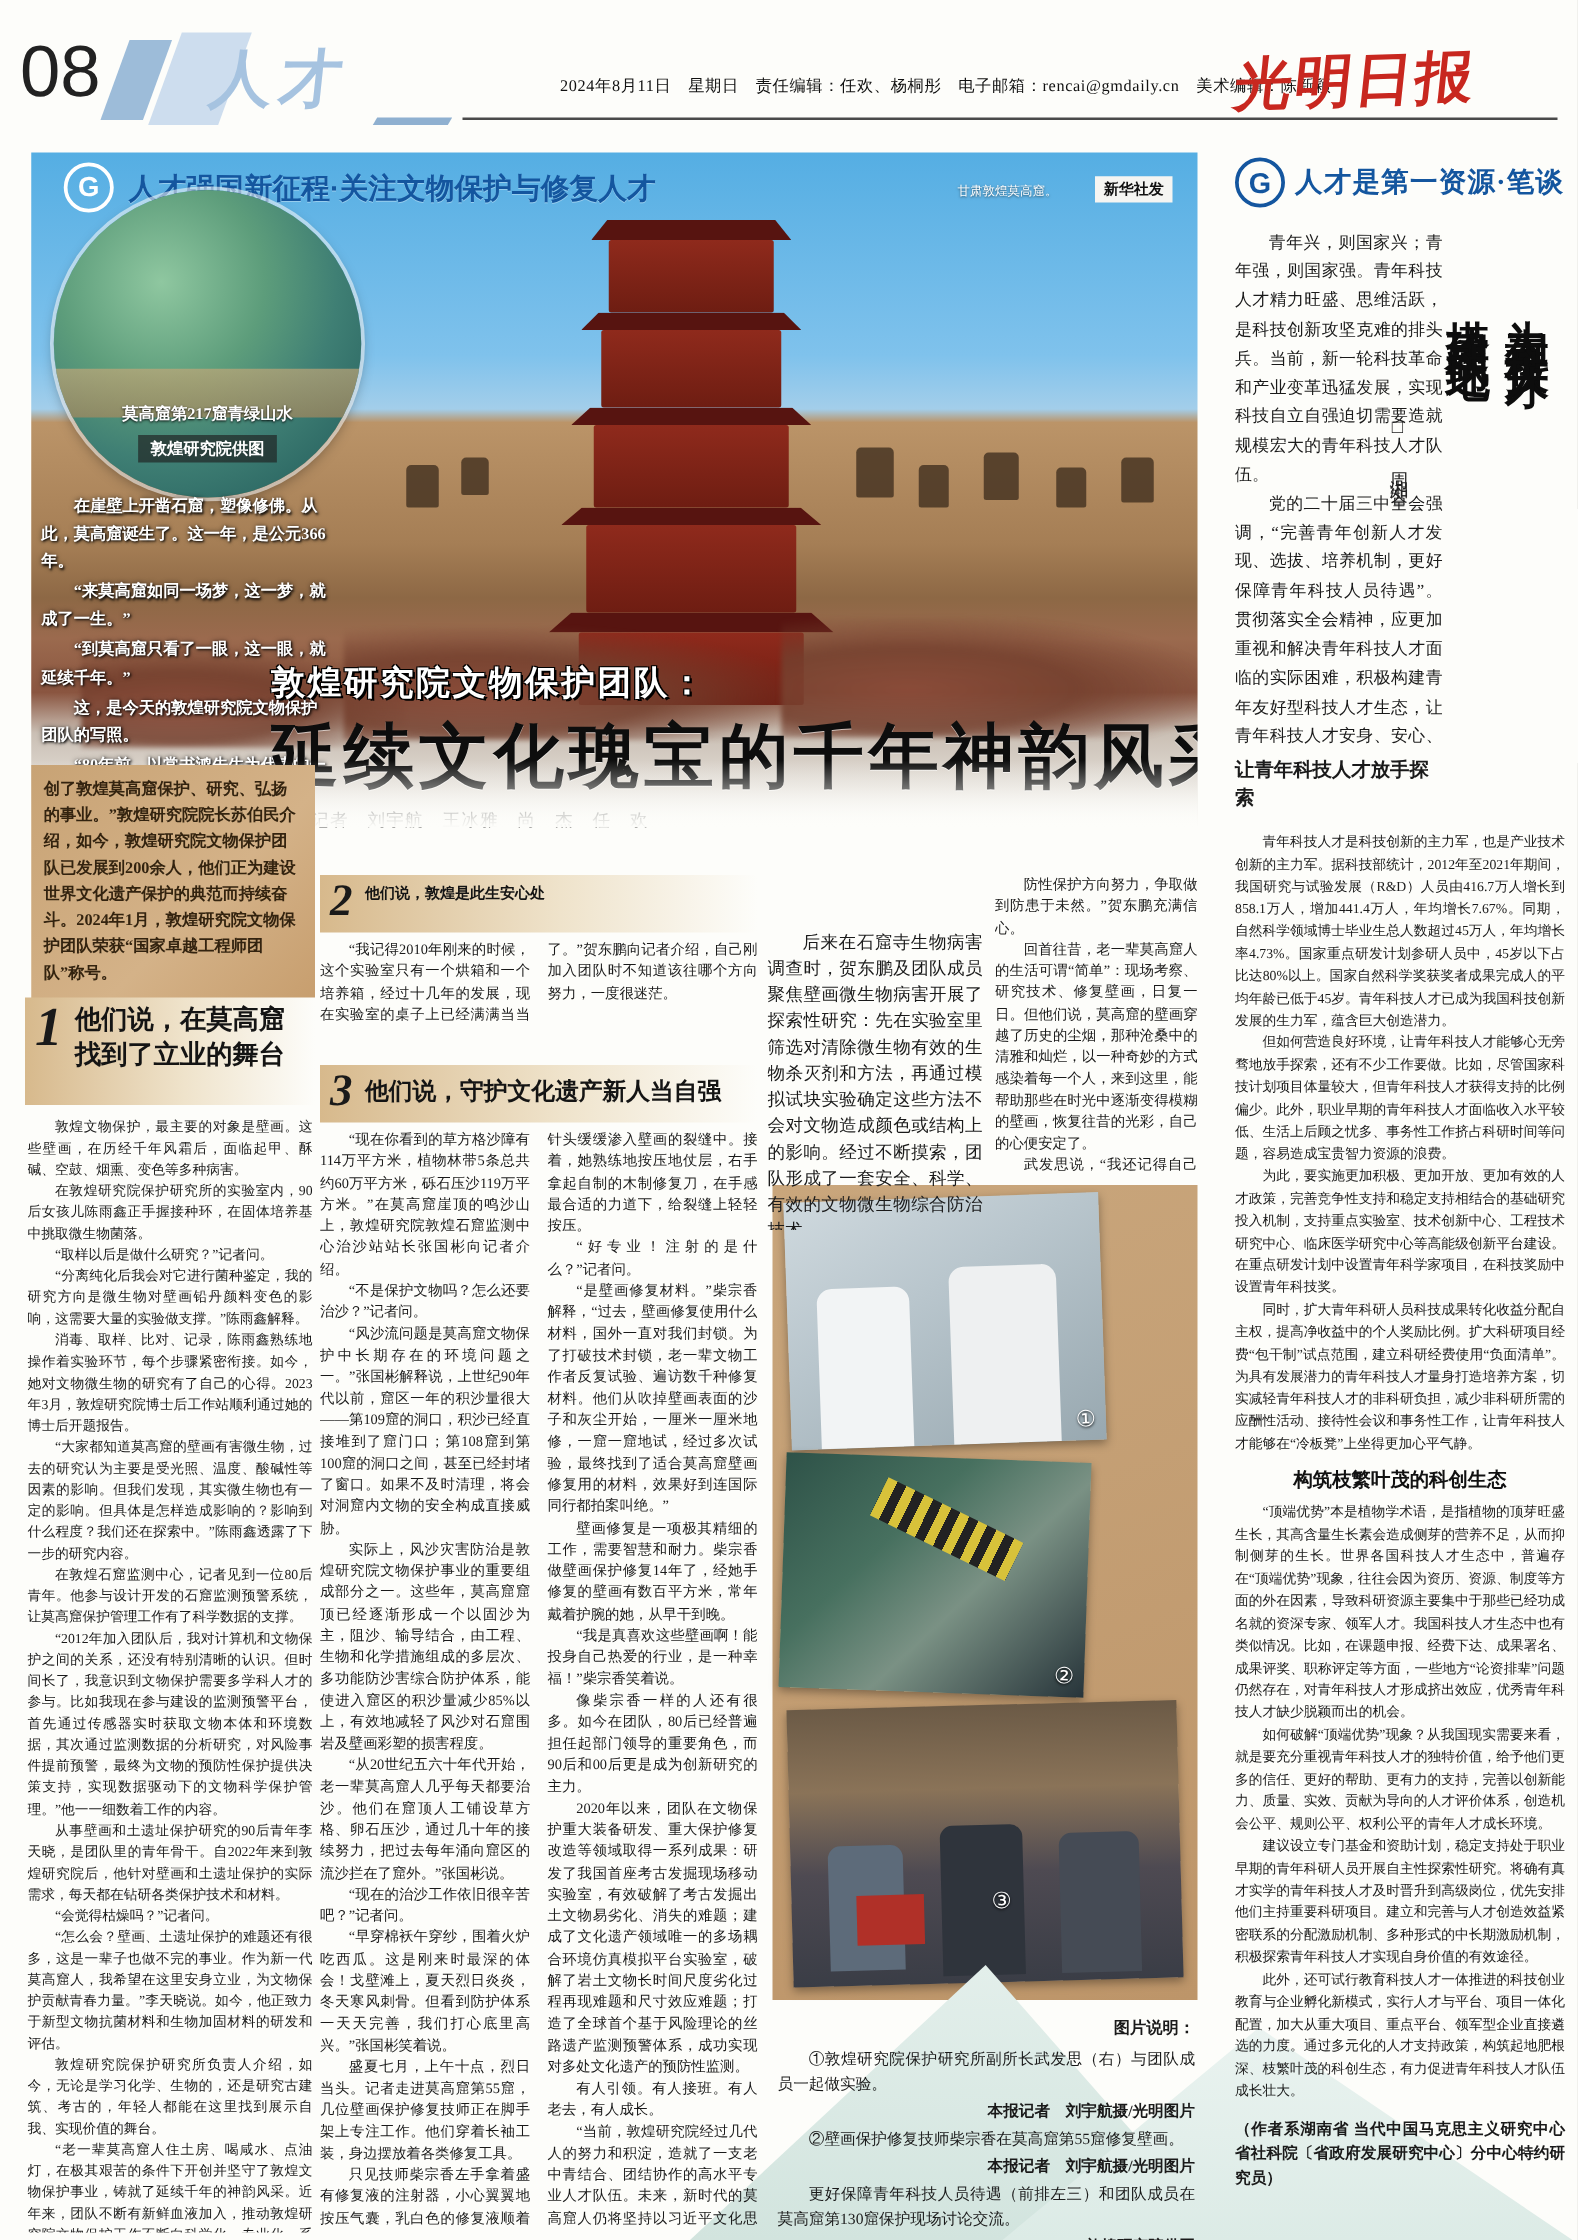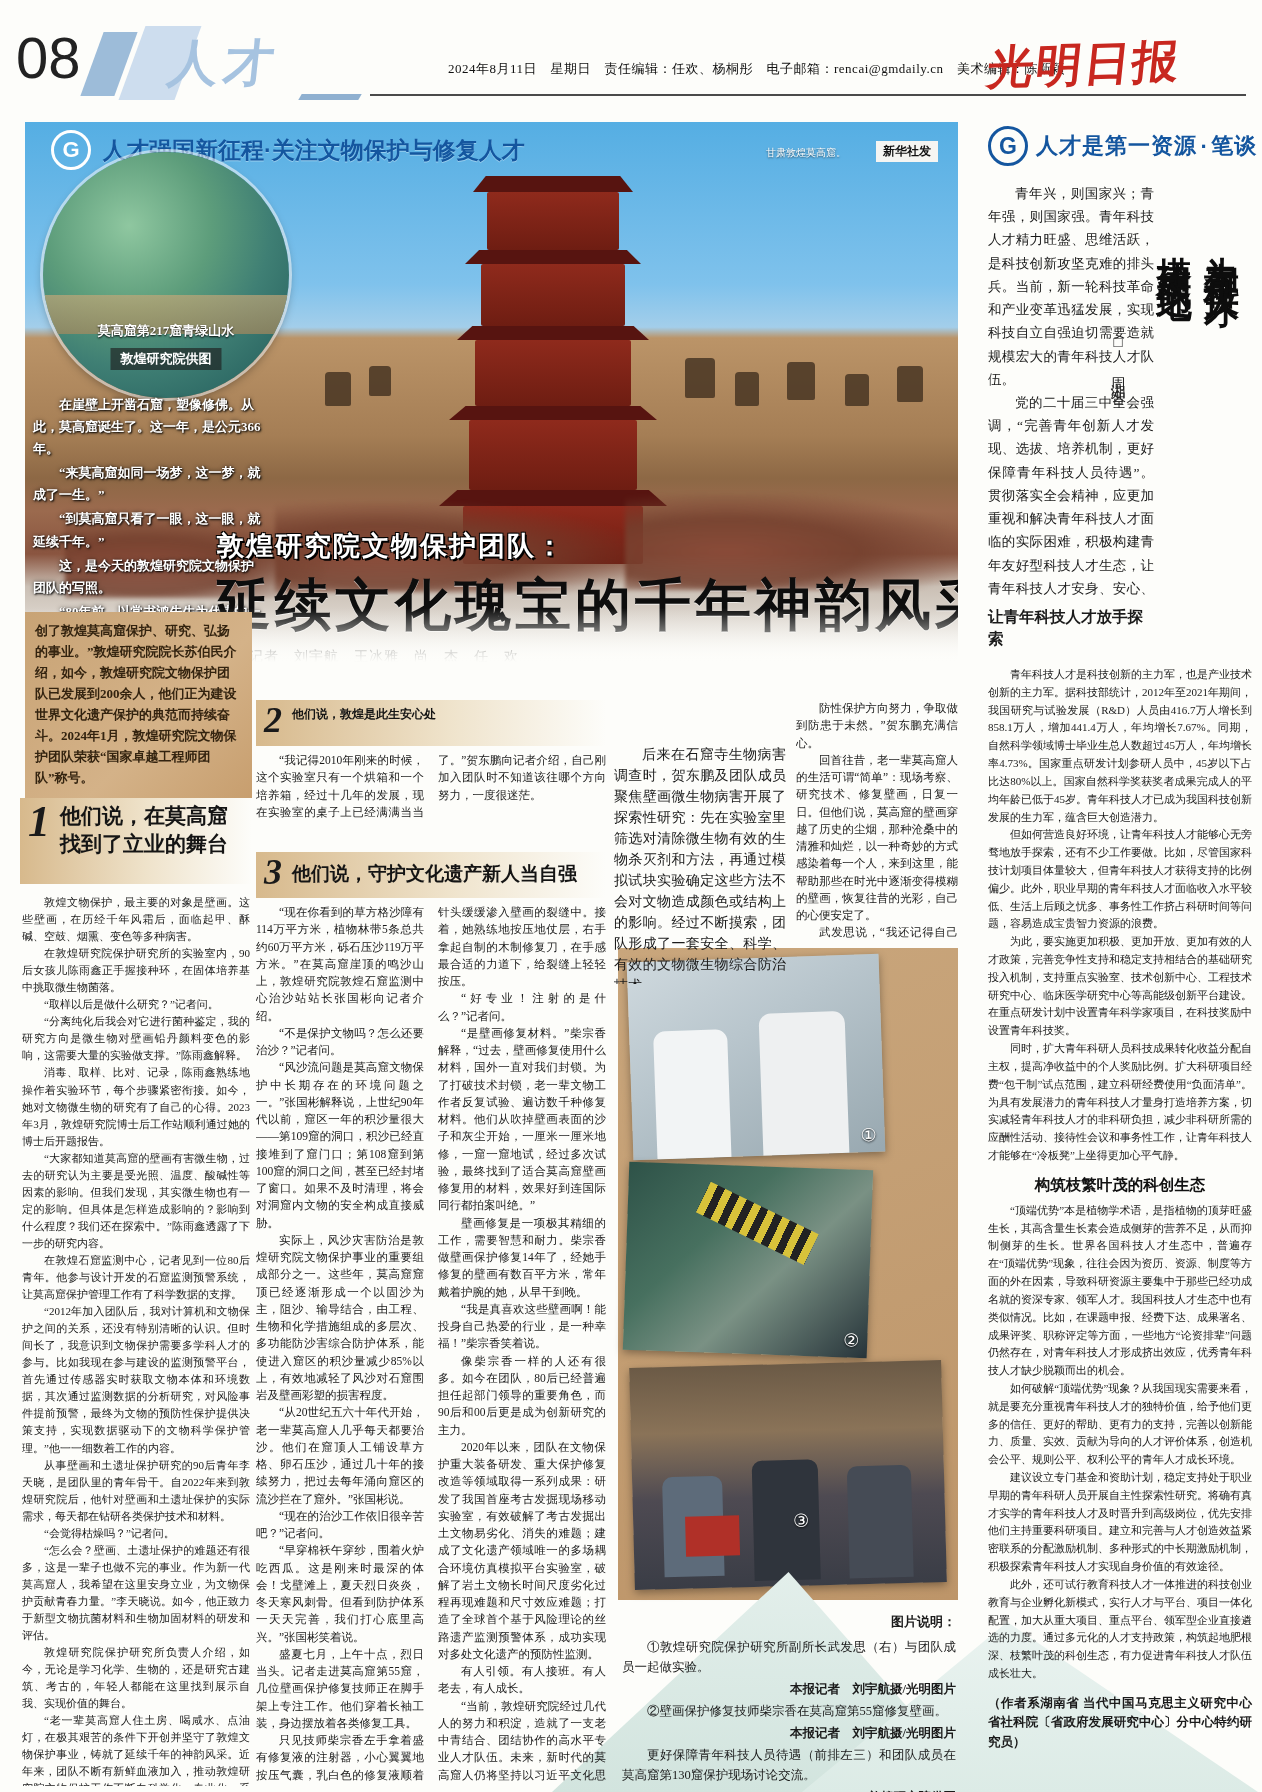--- a/index.html
+++ b/index.html
@@ -65,21 +65,21 @@
   .captions .lead{font-family:"Liberation Sans",sans-serif;font-weight:bold;font-size:13px;margin-bottom:4px;text-align:right;}
   .captions p{margin:0 0 2px 0;text-indent:2em;text-align:justify;}
   .captions .credit{text-align:right;font-weight:bold;text-indent:0;}
   
   .decor{position:absolute;left:552px;top:1520px;width:706px;height:272px;z-index:0;}
   .tri{position:absolute;bottom:0;}
   
   .sb-header{position:absolute;left:988px;top:126px;display:flex;align-items:center;gap:8px;z-index:1;}
   .sb-g{width:34px;height:34px;border:3px solid #14569f;border-radius:50%;color:#14569f;font-family:"Liberation Sans",sans-serif;
      font-weight:bold;font-size:23px;display:flex;align-items:center;justify-content:center;}
-  .sb-title{font-family:Liberation Mono, monospace;font-size:22px;font-weight:bold;color:#14569f;letter-spacing:1px;}
+  .sb-title{font-family:Liberation Serif, serif;font-size:22px;font-weight:bold;color:#14569f;letter-spacing:1px;}
   .kaiti{font-family:"Liberation Serif","DejaVu Serif",serif;}
   .sb-intro{position:absolute;left:988px;top:182px;width:166px;height:420px;overflow:hidden;font-size:13.5px;line-height:1.72;text-align:justify;z-index:1;}
   .sb-intro p{margin:0;text-indent:2em;}
   .sb-vtitle{position:absolute;left:1150px;top:228px;height:330px;writing-mode:vertical-rl;z-index:1;
      font-size:35px;font-weight:900;color:#0d0d0d;line-height:1.35;letter-spacing:6px;}
   .sb-author{position:absolute;left:1108px;top:334px;writing-mode:vertical-rl;font-size:15px;color:#222;letter-spacing:6px;z-index:1;}
   .sb-sub1{position:absolute;left:988px;top:606px;width:166px;font-family:"Liberation Sans",sans-serif;font-weight:bold;font-size:15.5px;line-height:1.4;z-index:1;}
   .sb-body{position:absolute;left:988px;top:666px;width:264px;height:1022px;overflow:hidden;font-size:11px;line-height:1.62;text-align:justify;z-index:1;}
   .sb-body p{margin:0;text-indent:2em;}
   .sb-body h4{margin:7px 0 5px 0;text-align:center;font-family:"Liberation Sans",sans-serif;font-size:15.5px;color:#111;}

